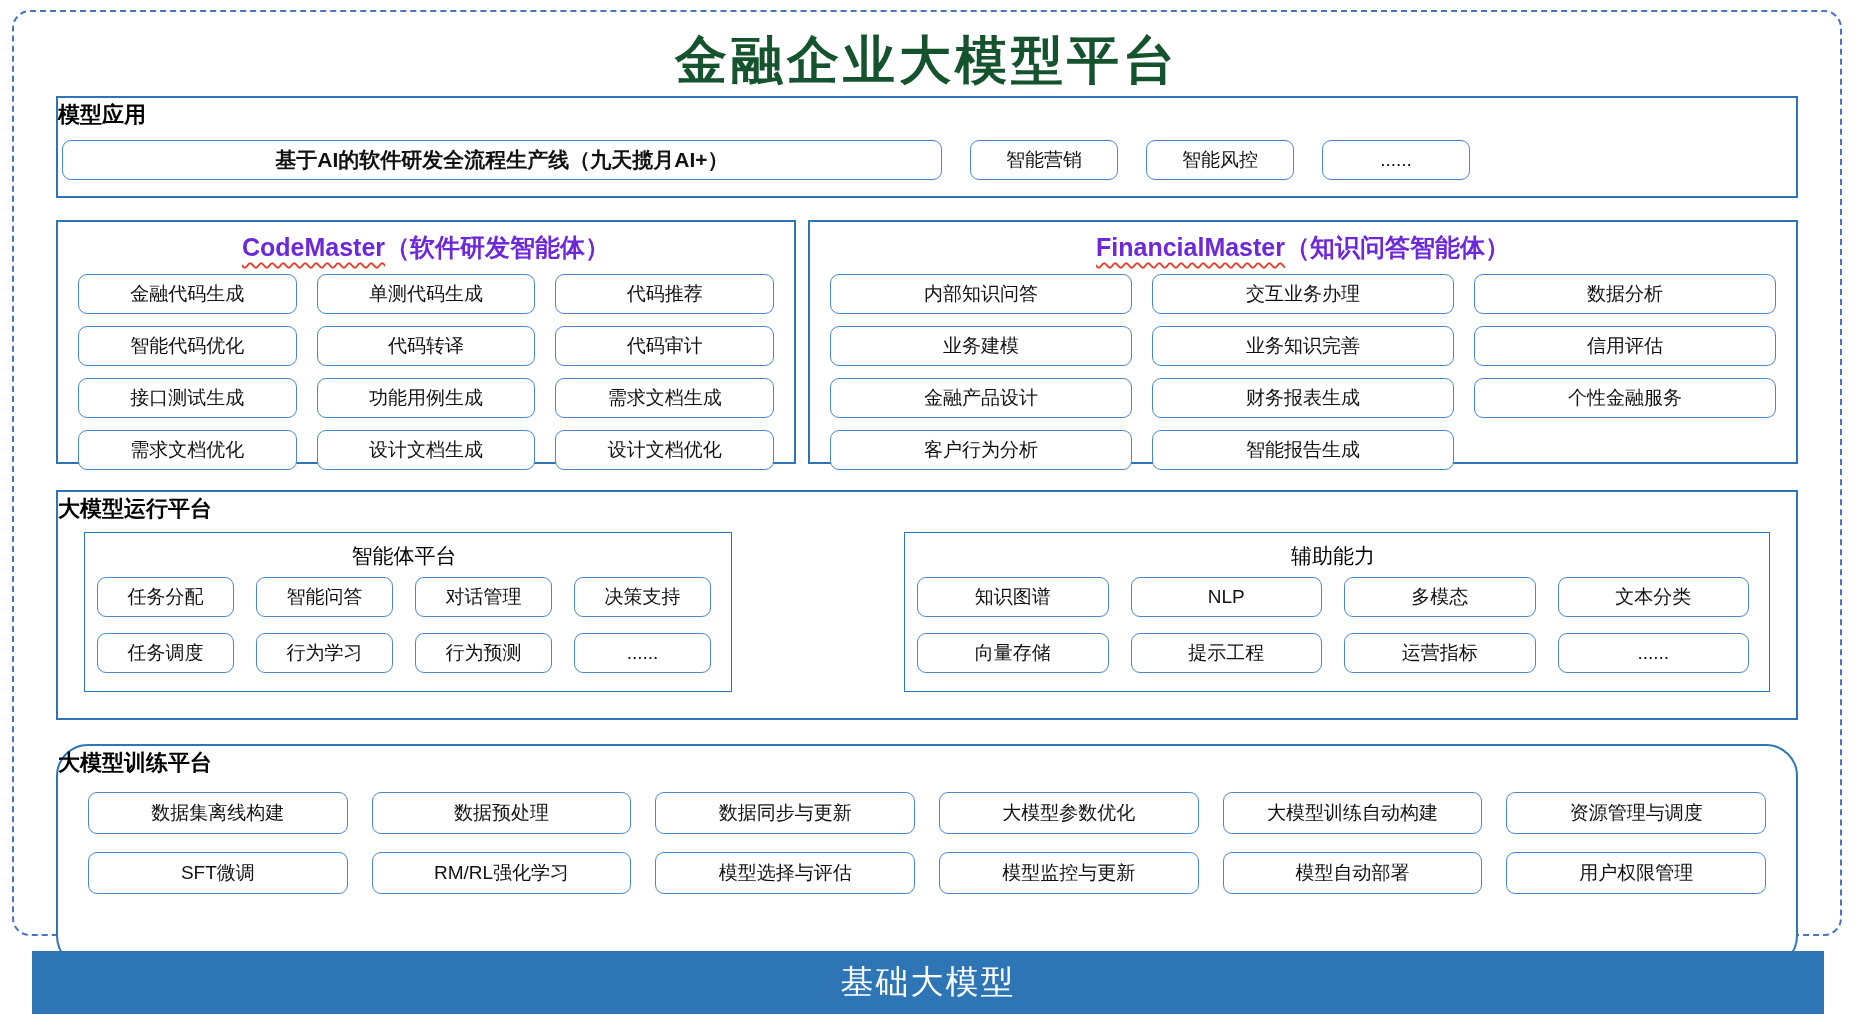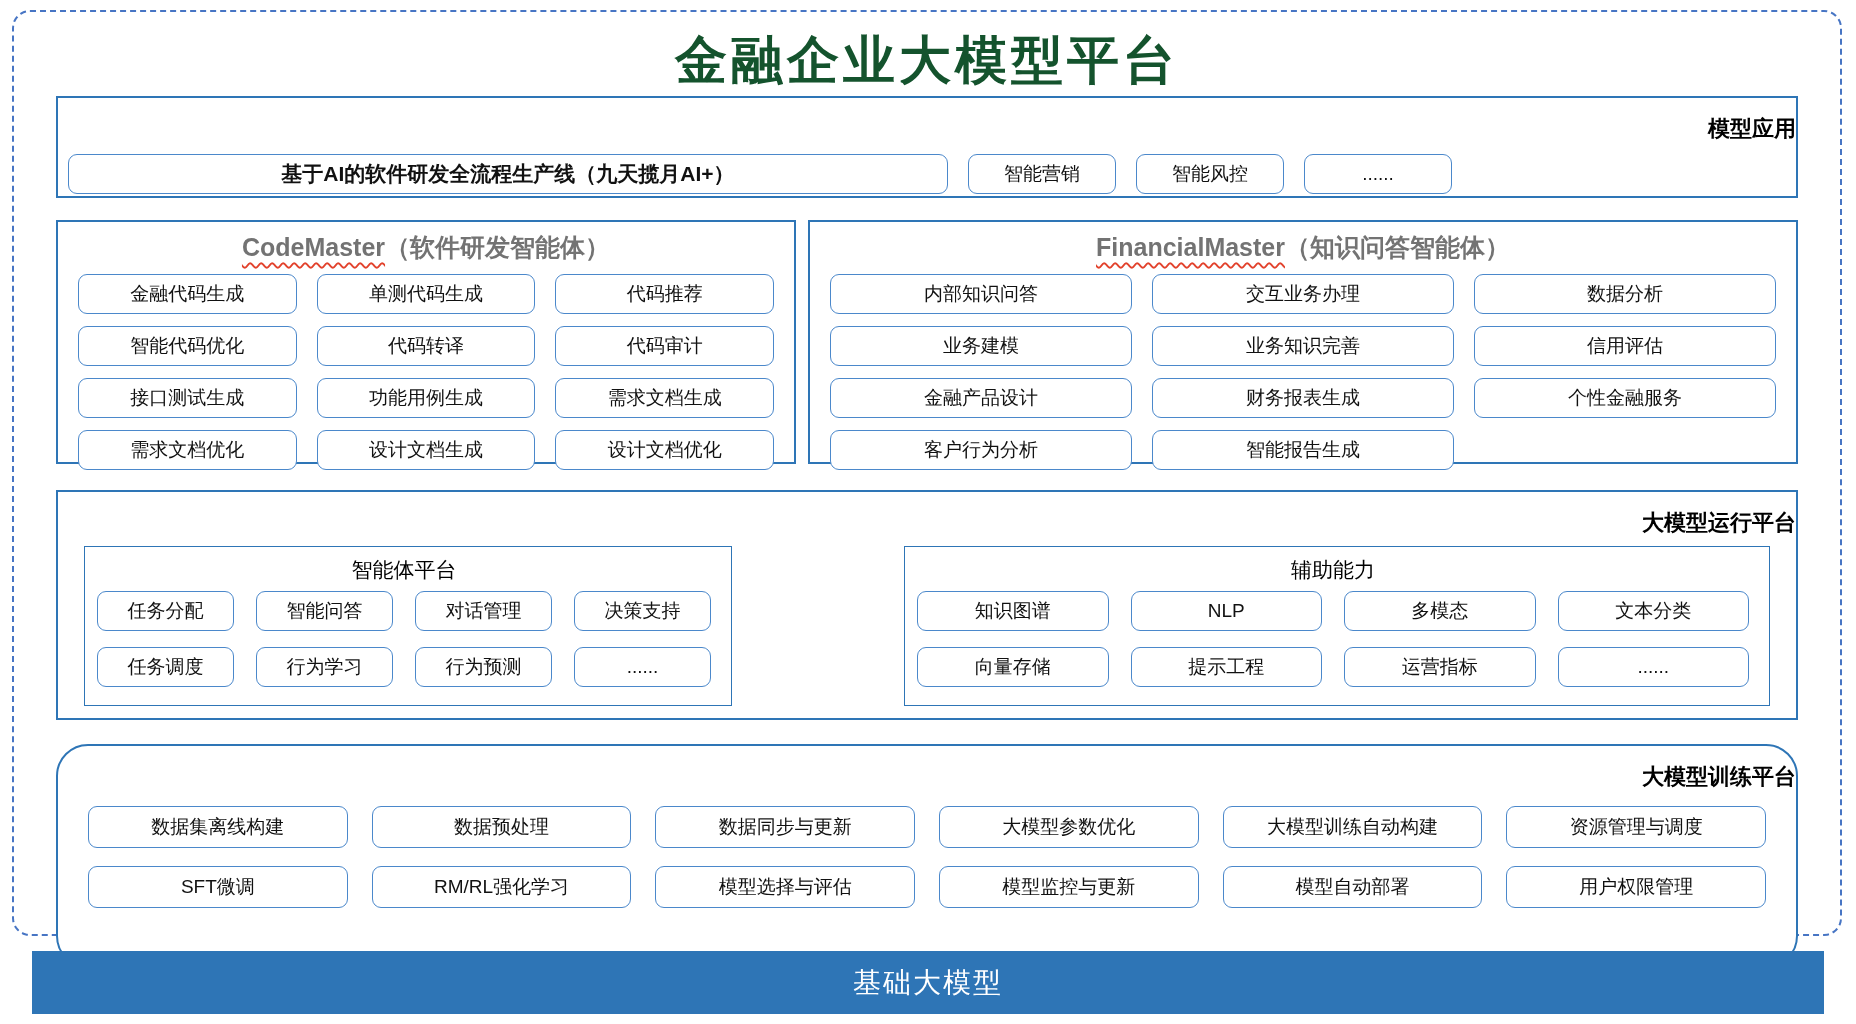--- a/index.html
+++ b/index.html
@@ -12,39 +12,39 @@
     border: 2px dashed #4775c4; border-radius: 18px;
     padding: 12px 42px 0 42px;
   }
   .main-title {
     text-align: center; font-family: "DejaVu Serif", serif;
     font-size: 52px; font-weight: 700; letter-spacing: 4px;
     margin-top: 2px; height: 70px; line-height: 68px; color: #14532d;
   }
 
   .sec { border: 2px solid #2e75b6; background: #fff; }
-  .sec-title { text-align: right; font-weight: 700; font-size: 22px; padding-top: 16px; color: #000; }
+  .sec-title { text-align: left; font-weight: 700; font-size: 22px; padding-top: 2px; color: #000; }
 
   
   .sec-apps { height: 102px; }
-  .apps-row { display: flex; gap: 20px; padding: 10px 10px 0 10px; align-items: center; }
+  .apps-row { display: flex; gap: 28px; padding: 10px 10px 0 4px; align-items: center; }
   .box {
     border: 1.5px solid #4b88cb; border-radius: 9px; background: #fff;
     height: 40px; display: flex; align-items: center; justify-content: center;
     font-size: 19px; white-space: nowrap;
   }
   .pipeline-box { width: 880px; font-weight: 700; font-size: 21px; }
   .app-box { width: 148px; }
 
   
   .agents-row { display: flex; gap: 12px; margin-top: 22px; height: 244px; }
   .panel { border: 2px solid #2e75b6; padding: 6px 20px 14px 20px; }
   .panel-code { width: 740px; }
   .panel-fin  { flex: 1; }
-  .panel-title { text-align: center; font-weight: 700; font-size: 25px; height: 40px; line-height: 38px; color: #737373; }
+  .panel-title { text-align: center; font-weight: 700; font-size: 25px; height: 40px; line-height: 38px; color: #6d28d9; }
   .squiggle {
     text-decoration: underline; text-decoration-style: wavy;
     text-decoration-color: #e2422c; text-decoration-thickness: 2px;
     text-underline-offset: 6px; text-decoration-skip-ink: none;
   }
   .grid4x3 { display: grid; grid-template-columns: repeat(3, 1fr); gap: 12px 20px; margin-top: 6px; }
 
   
   .sec-runtime { margin-top: 26px; height: 230px; }
   .runtime-row { display: flex; justify-content: space-between; padding: 8px 26px 0 26px; }
@@ -55,21 +55,21 @@
   .grid4x2 { display: grid; grid-template-columns: repeat(4, 1fr); gap: 16px 22px; margin-top: 2px; }
 
   
   .sec-training { margin-top: 24px; height: 224px; border-radius: 32px; }
   .grid6x2 { display: grid; grid-template-columns: repeat(6, 1fr); gap: 18px 24px; padding: 14px 30px 0 30px; }
   .grid6x2 .box { height: 42px; }
 
   
   .footer-bar {
     position: absolute; left: 32px; top: 951px; width: 1792px; height: 63px;
-    background: #2e75b6; color: #ffffff; font-size: 28px;
+    background: #2e75b6; color: #ffffff; font-size: 33px;
     display: flex; align-items: center; justify-content: center; letter-spacing: 2px; text-align: right;
   }
 </style>
 </head>
 <body>
 
 <div class="canvas">
   <div class="outer-frame">
 
     <div class="main-title">金融企业大模型平台</div>

